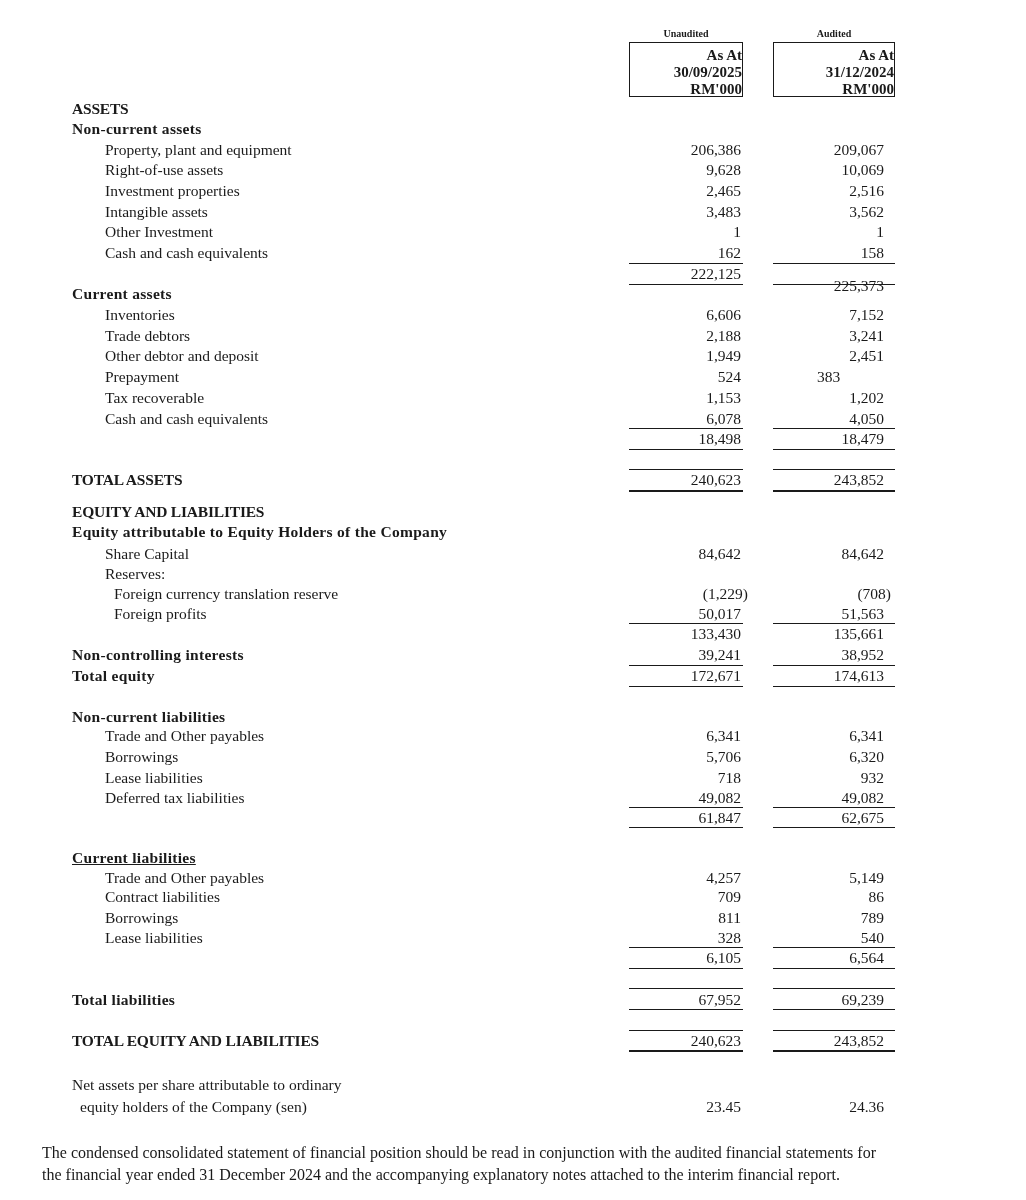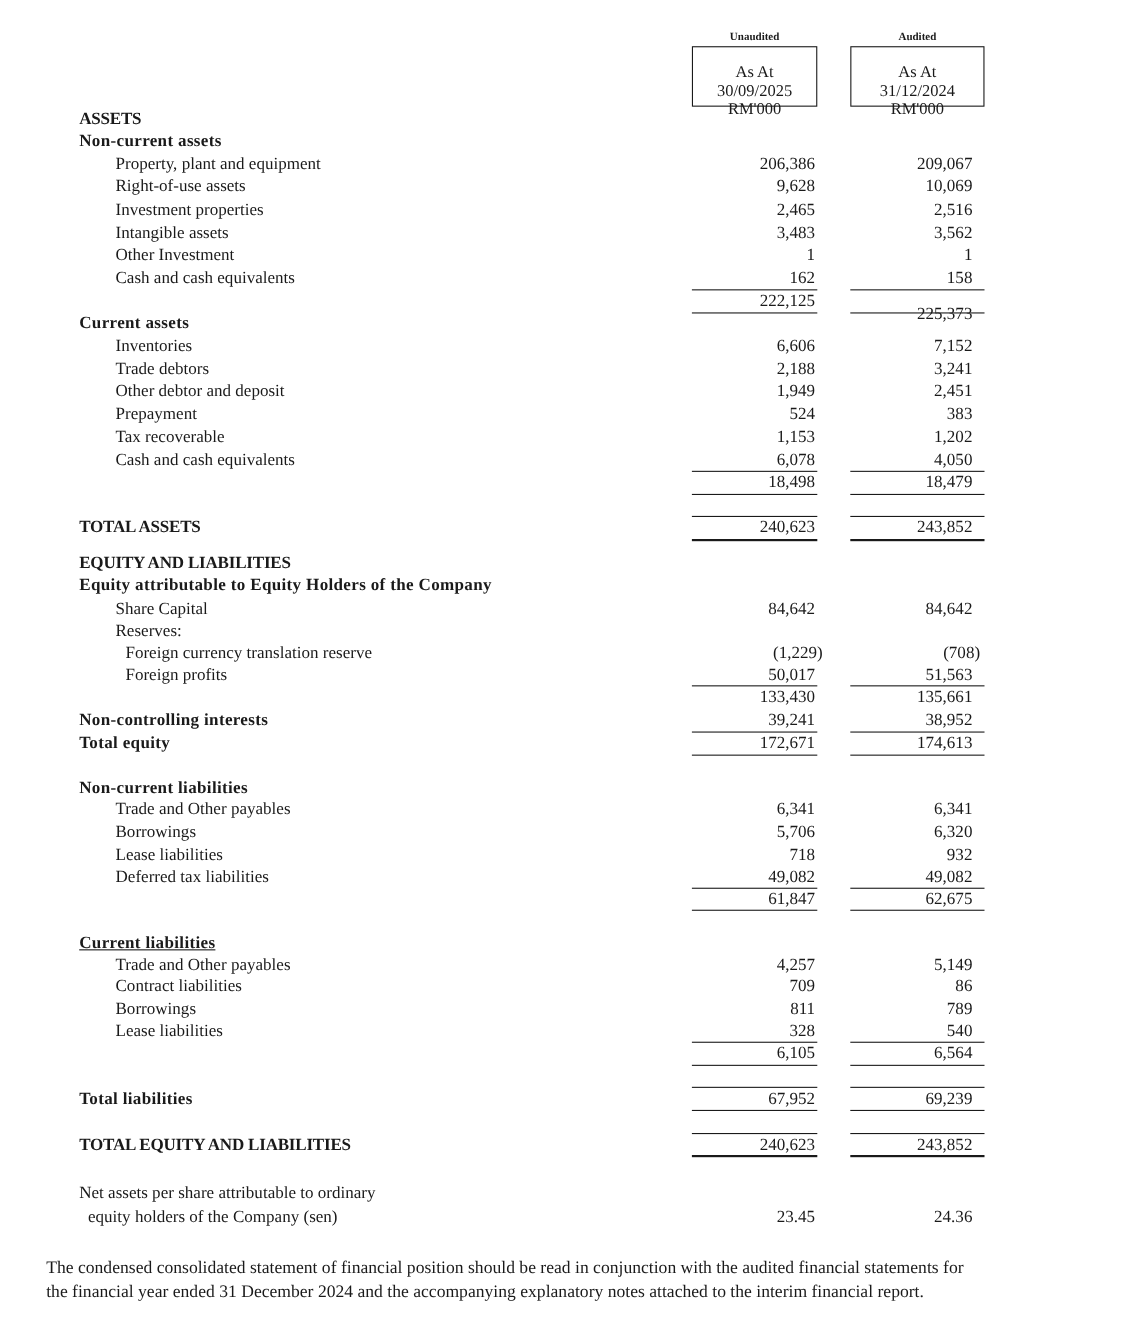--- a/index.html
+++ b/index.html
@@ -1,20 +1,20 @@
 <!DOCTYPE html>
 <html><head>
 <meta charset="utf-8">
 <style>
   html, body { margin: 0; padding: 0; background: #ffffff; }
   body { width: 1026px; height: 1200px; position: relative; overflow: hidden;
          font-family: "Liberation Serif", "DejaVu Serif", serif; color: #1a1a1a; }
   .hdr-top { position: absolute; font-weight: bold; font-size: 10px; text-align: center; line-height: 17px; }
   .hdr-box { position: absolute; border: 1.5px solid #1a1a1a; box-sizing: border-box;
-             font-weight: normal; font-size: 15px; text-align: center; line-height: 17px; padding-top: 15px; }
+             font-weight: bold; font-size: 15px; text-align: right; line-height: 17px; padding-top: 4px; }
   .hdr-box div { height: 17px; }
   .lbl { position: absolute; font-size: 15.5px; white-space: nowrap; line-height: 20px; }
   .lbl.b { font-weight: bold; letter-spacing: 0.3px; }
   .lbl.caps { font-weight: bold; letter-spacing: -0.2px; }
   .num { position: absolute; font-size: 15.5px; text-align: right; white-space: nowrap; line-height: 20px; }
   .n1 { left: 629px; width: 112px; }
   .n2 { left: 773px; width: 111px; }
   .paren-fix { margin-right: -7px; }
   .rule { position: absolute; height: 0; border-top: 1.3px solid #1a1a1a; }
   .rule.thick { border-top-width: 2px; }
@@ -96,21 +96,21 @@
   <div class="num n2" style="top:326px;">3,241</div>
 </div>
 <div>
   <div class="lbl" style="left:105px; top:346px;">Other debtor and deposit</div>
   <div class="num n1" style="top:346px;">1,949</div>
   <div class="num n2" style="top:346px;">2,451</div>
 </div>
 <div>
   <div class="lbl" style="left:105px; top:367px;">Prepayment</div>
   <div class="num n1" style="top:367px;">524</div>
-  <div class="num n2" style="top:367px;">383</div>
+  <div class="num n2" style="top:367px;text-align:center;">383</div>
 </div>
 <div>
   <div class="lbl" style="left:105px; top:388px;">Tax recoverable</div>
   <div class="num n1" style="top:388px;">1,153</div>
   <div class="num n2" style="top:388px;">1,202</div>
 </div>
 <div>
   <div class="lbl" style="left:105px; top:409px;">Cash and cash equivalents</div>
   <div class="num n1" style="top:409px;">6,078</div>
   <div class="num n2" style="top:409px;">4,050</div>

